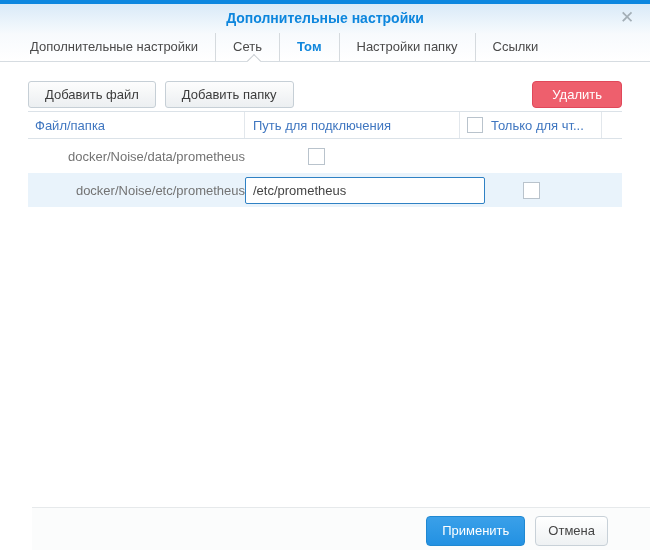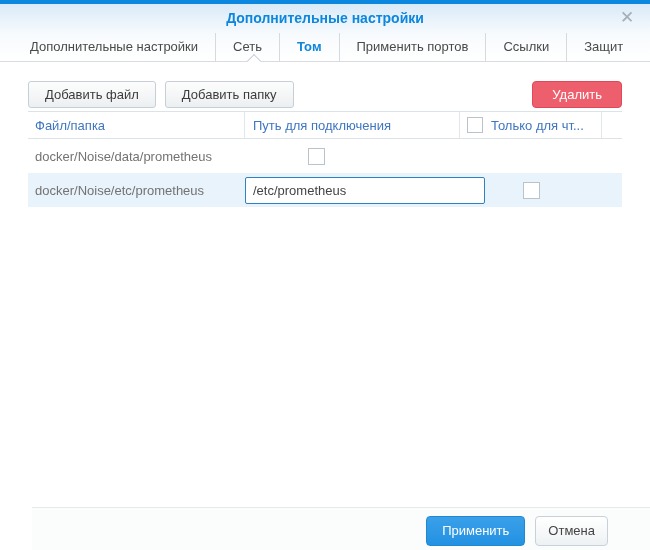--- a/index.html
+++ b/index.html
@@ -51,21 +51,21 @@
     color:#ffffff;border-radius:4px;padding:0 19px;
   }
   .vtable{margin-top:3px;}
   .thead{
     display:flex;align-items:center;height:28px;box-sizing:border-box;
     border-top:1px solid #dbe2e8;border-bottom:1px solid #dbe2e8;
     color:#3f76c0;
   }
   .th{box-sizing:border-box;height:100%;display:flex;align-items:center;}
   .th-sep{border-right:1px solid #e2e7ec;}
-  .col-file{width:217px;padding-left:7px;}
+  .col-file{width:217px;padding-left:7px;text-align:right;}
   .col-mount{width:215px;padding-left:8px;}
   .col-ro{width:142px;padding-left:7px;}
   .col-pad{flex:1;}
   .trow{display:flex;align-items:center;height:34px;}
   .trow.selected{background:#e9f3fb;}
   .td{box-sizing:border-box;}
   .td.col-mount{padding-left:8px;}
   .td.col-ro{display:flex;justify-content:center;padding-left:0;}
   .cell-text{color:#737373;}
   .checkbox{
@@ -104,23 +104,22 @@
 
 <div class="dialog-header">
   <div class="dialog-title">Дополнительные настройки</div>
   <div class="close-btn">✕</div>
 </div>
 
 <div class="tabbar">
   <div class="tab">Дополнительные настройки</div>
   <div class="tab">Сеть</div>
   <div class="tab active">Том</div>
-  <div class="tab">Применить портов</div>
+  <div class="tab">Настройки папку</div>
   <div class="tab">Ссылки</div>
-  <div class="tab">Защит</div>
   <div class="notch"></div>
 </div>
 
 <div class="content">
 
   <div class="toolbar">
     <div class="btn btn-default">Добавить файл</div>
     <div class="btn btn-default">Добавить папку</div>
     <div class="btn btn-delete">Удалить</div>
   </div>

